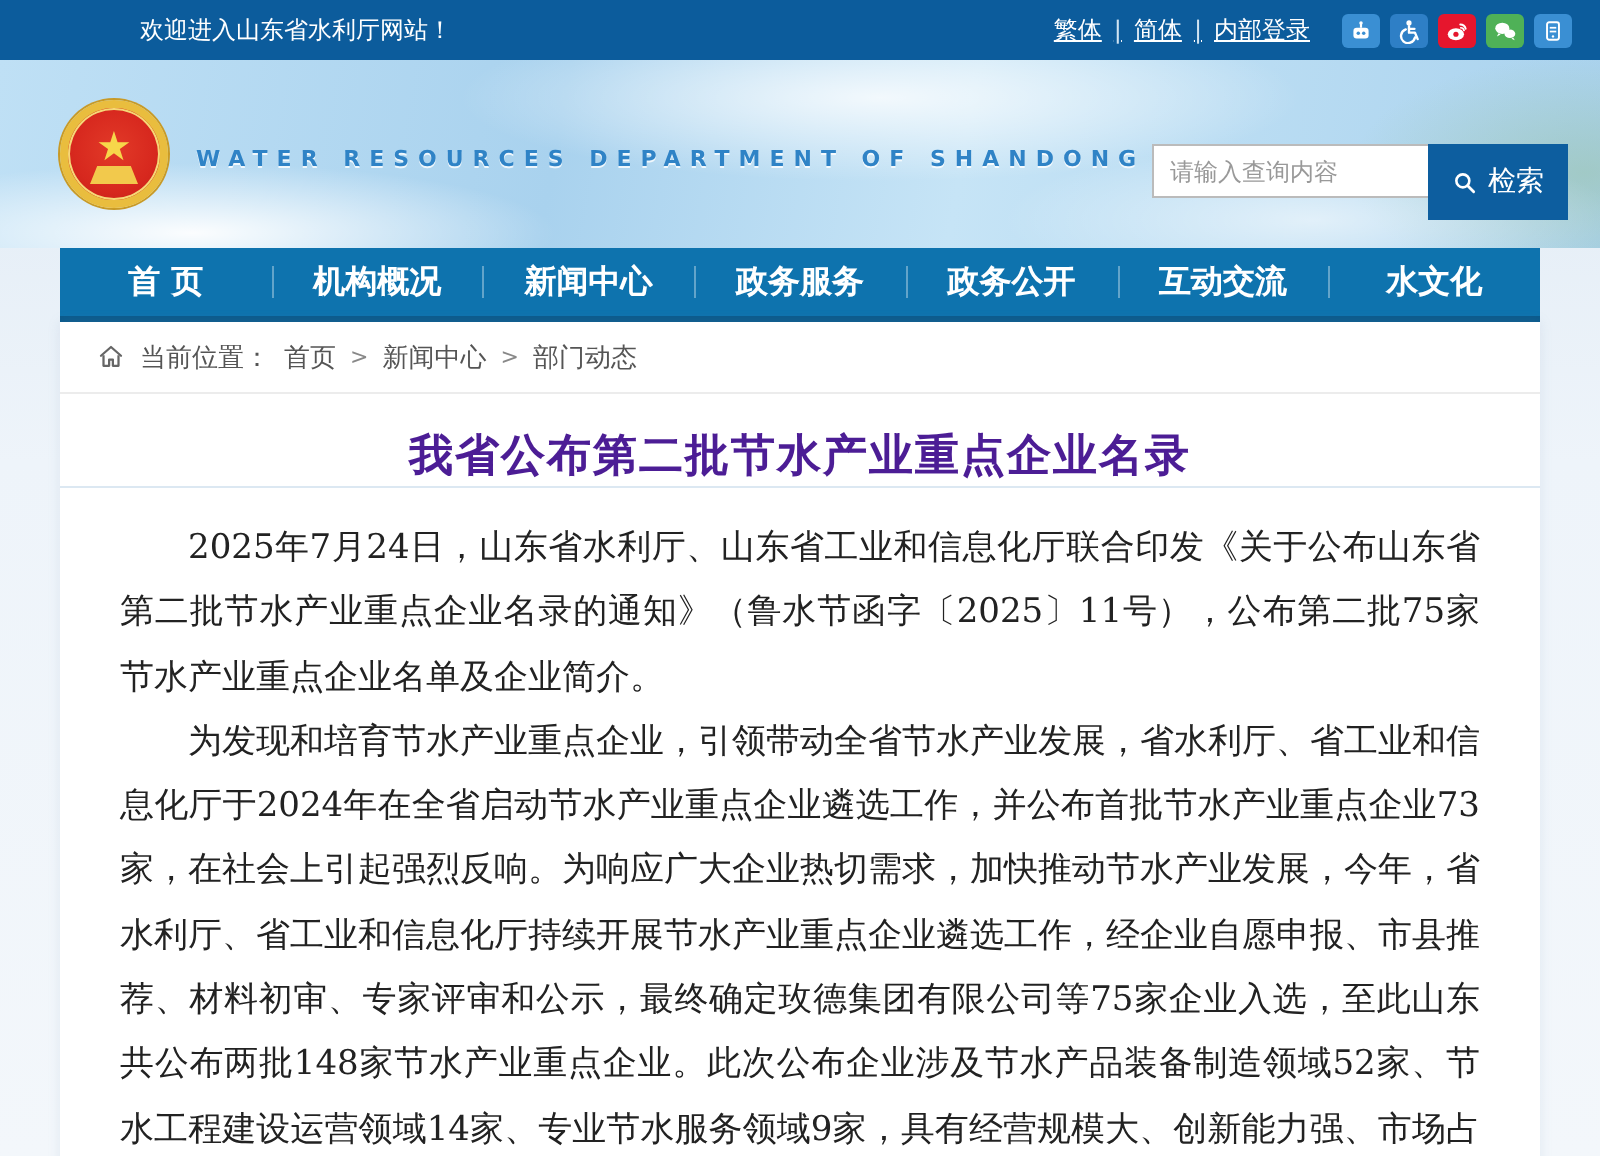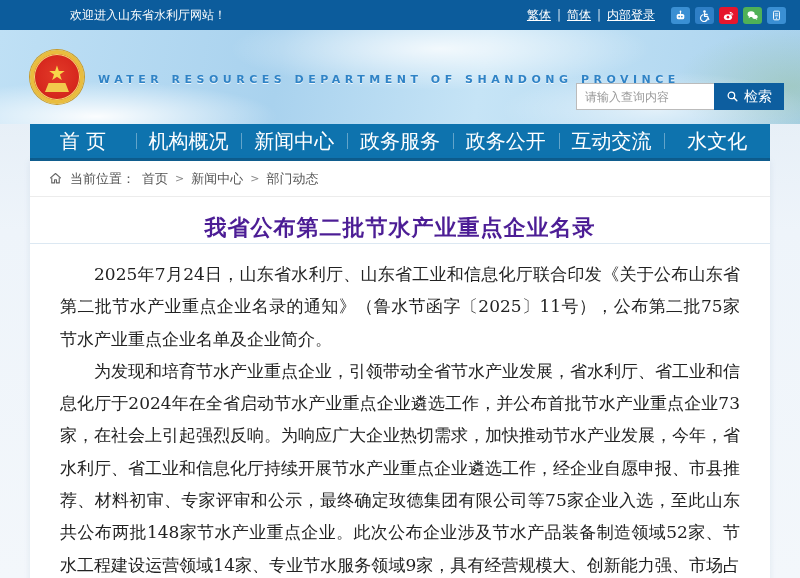--- a/index.html
+++ b/index.html
@@ -62,34 +62,34 @@
     font-size:11px; font-weight:bold; color:#2f83c6; letter-spacing:4.5px; margin-top:4px; white-space:nowrap;
     text-shadow:0 1px 0 rgba(255,255,255,.8);
   }
   .search { position:absolute; right:16px; bottom:14px; display:flex; }
   .search input {
     width:138px; height:27px; border:1px solid #bbb; border-right:none; background:#fff;
     padding:0 8px; font-size:12px; color:#444; outline:none;
   }
   .search input::placeholder { color:#999; }
   .search-btn {
-    height:27px; padding:0 12px; background:#0d5e9f; color:#fff; border:none;
+    height:38px; padding:0 12px; background:#0d5e9f; color:#fff; border:none;
     font-size:14px; display:flex; align-items:center; gap:5px; cursor:pointer;
   }
   .search-btn svg { width:13px; height:13px; }
 
   
   .navwrap { padding:0 30px; }
   .nav {
     height:37px; background:#0e73ae; border-bottom:3px solid #0a5a8c;
     display:flex; align-items:stretch;
   }
   .nav-item {
     flex:1; display:flex; align-items:center; justify-content:center;
-    color:#fff; font-size:20px; cursor:pointer; position:relative; white-space:nowrap;
+    color:#fff; font-size:16px; cursor:pointer; position:relative; white-space:nowrap;font-weight:bold;
   }
   .nav-item + .nav-item::before {
     content:""; position:absolute; left:0; top:9px; bottom:9px; width:1px;
     background:rgba(255,255,255,.35);
   }
 
   
   .content {
     margin:0 30px; background:#fff; min-height:421px; padding-bottom:20px;
     box-shadow:0 0 6px rgba(120,150,180,.15);

